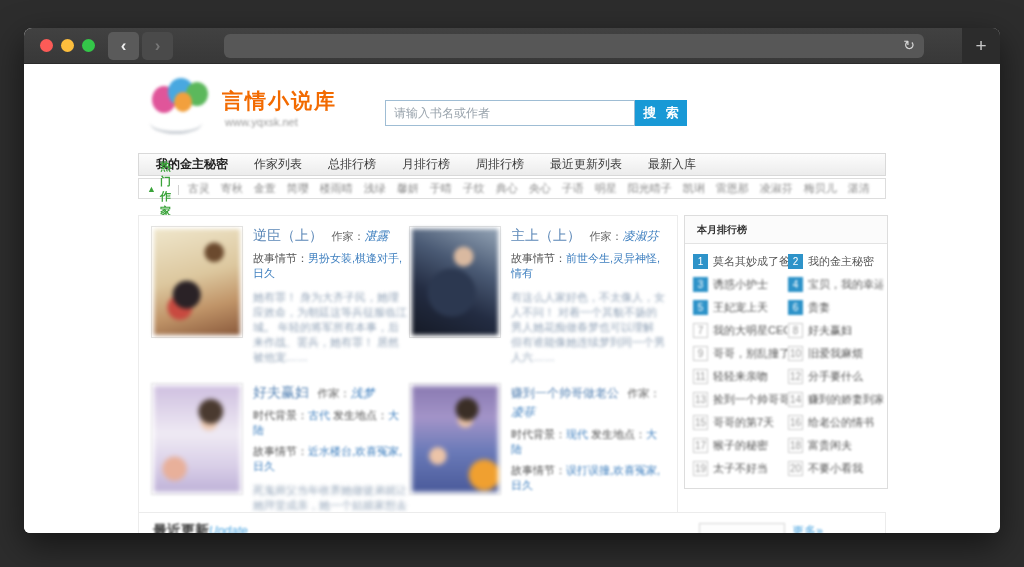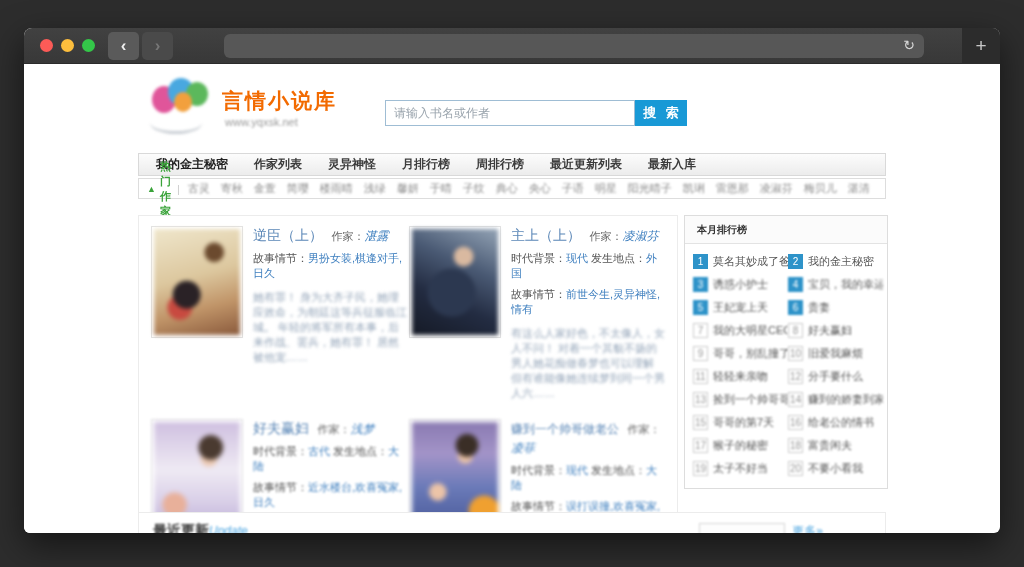--- a/index.html
+++ b/index.html
@@ -52,21 +52,21 @@
   .search input { width:250px; height:26px; border:1px solid #9fbdd4; padding:0 8px;
                   font-size:12px; color:#14532d; outline:none; }
   .search input::placeholder { color:#9aa4ad; }
   .search-btn { width:52px; height:26px; background:#1899d6; color:#fff; border:none;
                 font-size:13px; font-weight:bold; letter-spacing:3px; padding-left:3px; }
 
   
   .nav { position:absolute; left:0; top:89px; width:748px; height:23px;
          background:linear-gradient(#fcfcfc,#ececec); border:1px solid #d9d9d9;
          display:flex; align-items:center; padding:0 4px; }
-  .nav-item { font-size:12px; color:#3c3c3c; padding:0 13px;font-weight:bold; }
+  .nav-item { font-size:12px; color:#3c3c3c; padding:0 13px; }
   .nav-item.first { font-weight:bold; color:#222; }
 
   
   .tagbar { position:absolute; left:0; top:114px; width:748px; height:21px;
             background:#fff; border:1px solid #ddd; display:flex; align-items:center;
             padding:0 8px; font-size:11px; }
   .hot-ic { color:#3aa33a; font-size:9px; margin-right:4px; }
   .hot-label { color:#3aa33a; font-weight:bold; margin-right:6px; }
   .tag-sep { color:#ccc; margin-right:8px; }
   .tag { color:#8b8b8b; margin-right:11px; white-space:nowrap; }
@@ -171,21 +171,21 @@
         <div class="site-url">www.yqxsk.net</div>
         <div class="search">
           <input type="text" placeholder="请输入书名或作者" style="">
           <button class="search-btn">搜 索</button>
         </div>
       </div>
 
       <div class="nav blur06">
         <span class="nav-item first">我的金主秘密</span>
         <span class="nav-item">作家列表</span>
-        <span class="nav-item">灵异神怪</span>
+        <span class="nav-item">总排行榜</span>
         <span class="nav-item">月排行榜</span>
         <span class="nav-item">周排行榜</span>
         <span class="nav-item">最近更新列表</span>
         <span class="nav-item">最新入库</span>
       </div>
 
       <div class="tagbar">
         <span class="hot-ic">▲</span>
         <span class="hot-label">热门作家</span>
         <span class="tag-sep">|</span>
@@ -227,21 +227,20 @@
             </div>
           </div>
 
           <div class="book">
             <div class="cover cv2">
                 <div class="img"></div>
               </div>
             <div class="binfo">
               <span class="btitle">主上（上）</span>
               <span class="bauthor-label">作家：</span><span class="bauthor">凌淑芬</span>
-              <div class="bmeta"><span>时代背景：</span><span class="v">现代</span> <span>发生地点：</span><span class="v">外国</span></div>
               <div class="bmeta"><span>故事情节：</span><span class="v">前世今生,灵异神怪,情有</span></div>
               <div class="bdesc">有这么人家好色，不太像人，女人不问！ 对着一个其貌不扬的男人她花痴做春梦也可以理解 但有谁能像她连续梦到同一个男人六……</div>
             </div>
           </div>
 
           <div class="book blur10">
             <div class="cover cv3">
                 <div class="img"></div>
               </div>
             <div class="binfo">

